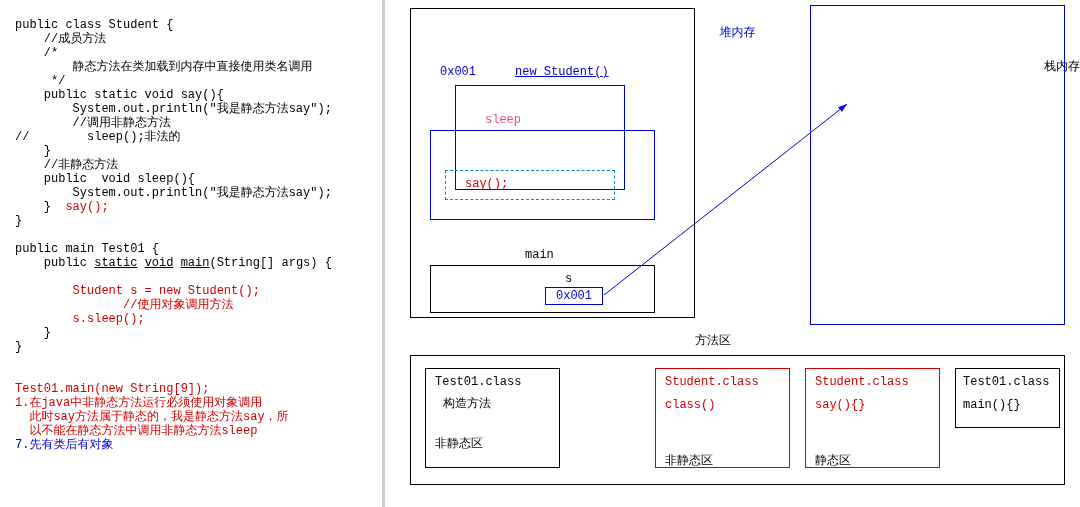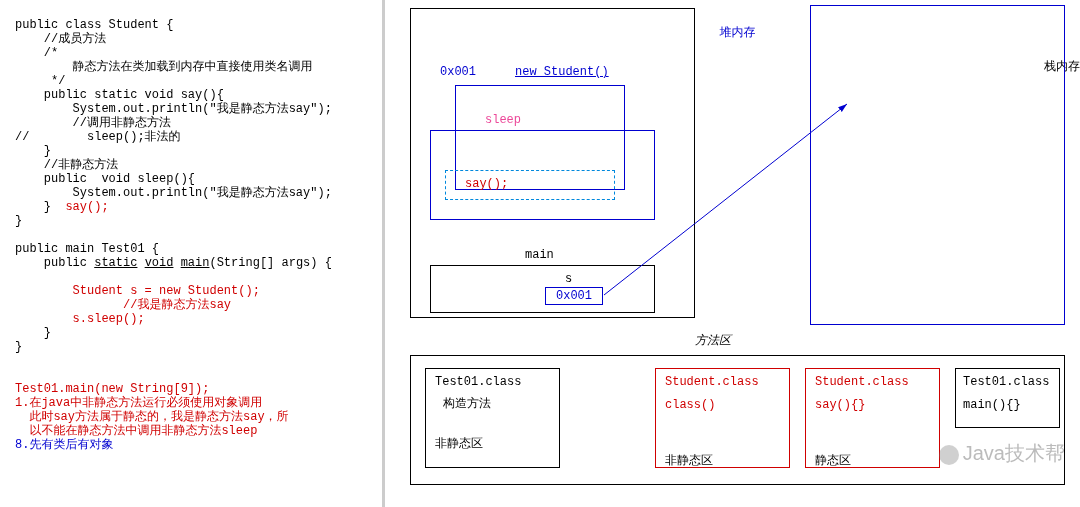--- a/index.html
+++ b/index.html
@@ -93,21 +93,21 @@
   }
   .s-box {
     position: absolute; top: 287px; left: 150px; width: 58px; height: 18px;
     border: 1px solid #0000d0;
     font-family: "Courier New", monospace;
     color: #0000d0;
     text-align: center;
     line-height: 16px;
   }
   .method-area-title {
-    position: absolute; top: 332px; left: 300px; color: #000; font-style: italic;
+    position: absolute; top: 332px; left: 300px; color: #000;
   }
   .method-outer {
     position: absolute; top: 355px; left: 15px; width: 655px; height: 130px;
     border: 1px solid #000;
   }
   .m1 {
     position: absolute; top: 368px; left: 30px; width: 135px; height: 100px;
     border: 1px solid #000;
   }
   .m2 {
@@ -155,31 +155,31 @@
 <span>    //非静态方法</span>
 <span>    public  void sleep(){</span>
 <span>        System.out.println("我是静态方法say");</span>
     }  <span class="red">say();</span>
 <span>}</span>
 
 <span>public main Test01 {</span>
     public <span class="underline">static</span> <span class="underline">void</span> <span class="underline">main</span>(String[] args) {
 
         <span class="red">Student s = new Student();</span>
-               <span class="red">//我是静态方法say</span>
+               <span class="red">//使用对象调用方法</span>
         <span class="red">s.sleep();</span>
     }
 <span>}</span>
 
 
 <span class="red">Test01.main(new String[9]);</span>
 <span class="red">1.在java中非静态方法运行必须使用对象调用</span>
 <span class="red">  此时say方法属于静态的，我是静态方法say，所</span>
 <span class="red">  以不能在静态方法中调用非静态方法sleep</span>
-<span class="blue">8.先有类后有对象</span>
+<span class="blue">7.先有类后有对象</span>
 </div>
 
 <div class="diagram">
   <div class="box stack-outer"></div>
   <div class="stack-title">栈内存</div>
 
   <div class="box heap-outer"></div>
   <div class="heap-title">堆内存</div>
   <div class="heap-addr cell">0x001</div>
   <div class="heap-new cell">new Student()</div>
@@ -219,16 +219,13 @@
 
   <svg class="arrow-svg">
     <defs>
       <marker id="ah" markerWidth="10" markerHeight="10" refX="9" refY="3" orient="auto">
         <path d="M0,0 L9,3 L0,6 Z" fill="#0000d0"></path>
       </marker>
     </defs>
     <line x1="209" y1="295" x2="452" y2="104" stroke="#0000d0" stroke-width="1" marker-end="url(#ah)"></line>
   </svg>
 
-  <div class="watermark">
-    <span class="wechat-icon"></span><span>Java技术帮</span>
-  </div>
 </div>
 
 </body></html>

